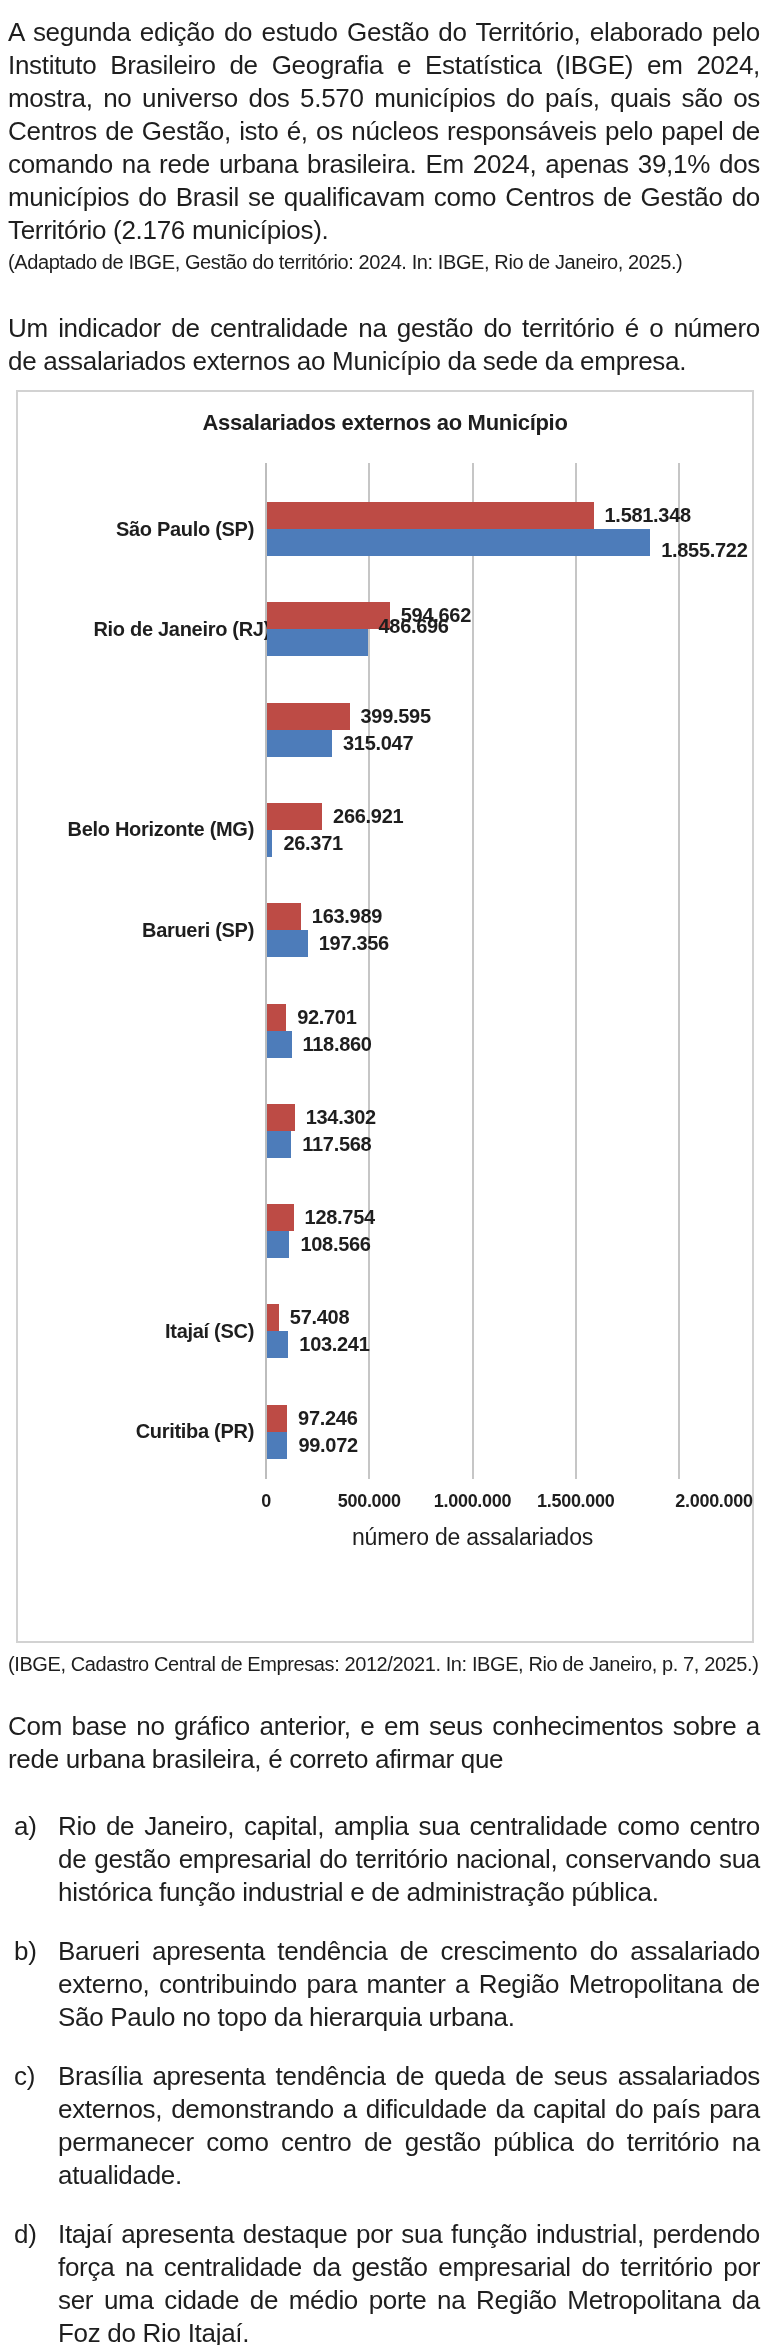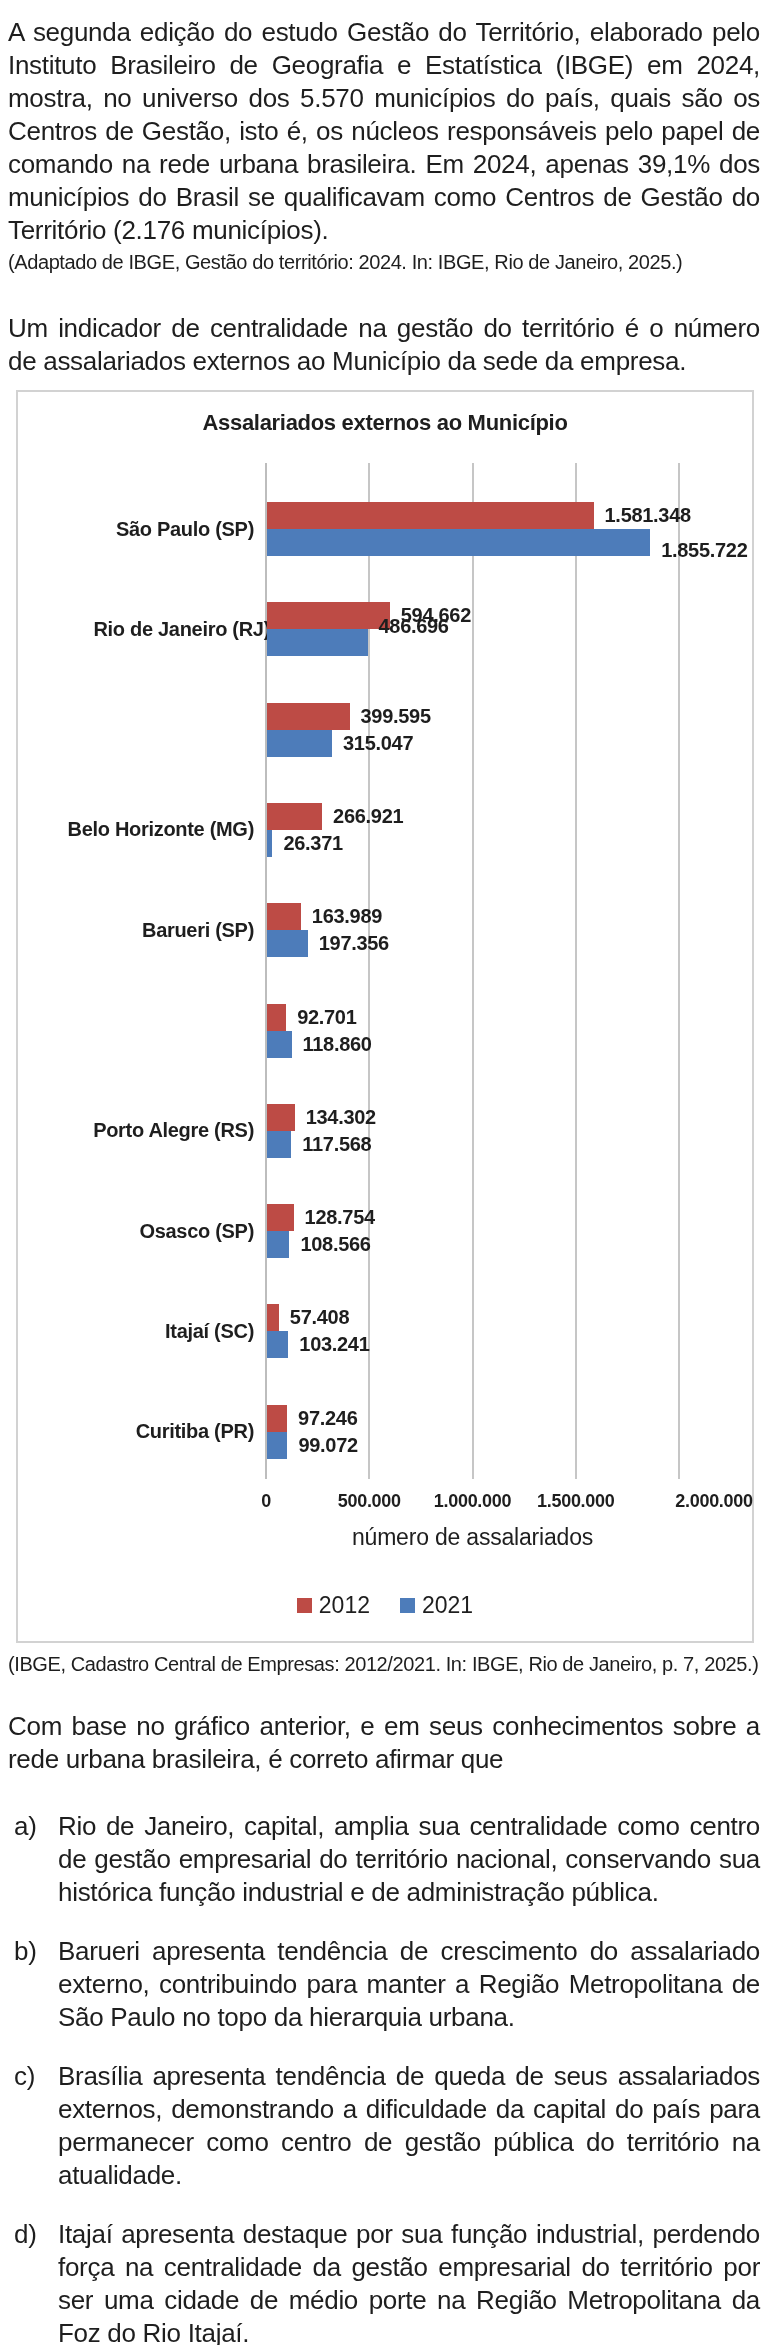--- a/index.html
+++ b/index.html
@@ -116,51 +116,39 @@
         <div class="val-label" style="left: 265.446px; top: 437.9px; height: 27px;">26.371</div>
         <div class="cat-label" style="left: 8px; top: 511.2px; width: 228px; height: 54px;">Barueri (SP)</div>
         <div class="bar" style="left: 249px; top: 511.2px; width: 33.8637px; height: 27px; background: rgb(189, 75, 69);"></div>
         <div class="val-label" style="left: 293.864px; top: 511.2px; height: 27px;">163.989</div>
         <div class="bar" style="left: 249px; top: 538.2px; width: 40.754px; height: 27px; background: rgb(77, 124, 186);"></div>
         <div class="val-label" style="left: 300.754px; top: 538.2px; height: 27px;">197.356</div>
         <div class="bar" style="left: 249px; top: 611.5px; width: 19.1428px; height: 27px; background: rgb(189, 75, 69);"></div>
         <div class="val-label" style="left: 279.143px; top: 611.5px; height: 27px;">92.701</div>
         <div class="bar" style="left: 249px; top: 638.5px; width: 24.5446px; height: 27px; background: rgb(77, 124, 186);"></div>
         <div class="val-label" style="left: 284.545px; top: 638.5px; height: 27px;">118.860</div>
-        <div class="cat-label" style="left: 8px; top: 711.8px; width: 228px; height: 54px;">Porto Alegre (RS)</div>
         <div class="bar" style="left: 249px; top: 711.8px; width: 27.7334px; height: 27px; background: rgb(189, 75, 69);"></div>
         <div class="val-label" style="left: 287.733px; top: 711.8px; height: 27px;">134.302</div>
         <div class="bar" style="left: 249px; top: 738.8px; width: 24.2778px; height: 27px; background: rgb(77, 124, 186);"></div>
         <div class="val-label" style="left: 284.278px; top: 738.8px; height: 27px;">117.568</div>
-        <div class="cat-label" style="left: 8px; top: 812.1px; width: 228px; height: 54px;">Osasco (SP)</div>
         <div class="bar" style="left: 249px; top: 812.1px; width: 26.5877px; height: 27px; background: rgb(189, 75, 69);"></div>
         <div class="val-label" style="left: 286.588px; top: 812.1px; height: 27px;">128.754</div>
         <div class="bar" style="left: 249px; top: 839.1px; width: 22.4189px; height: 27px; background: rgb(77, 124, 186);"></div>
         <div class="val-label" style="left: 282.419px; top: 839.1px; height: 27px;">108.566</div>
         <div class="cat-label" style="left: 8px; top: 912.4px; width: 228px; height: 54px;">Itajaí (SC)</div>
         <div class="bar" style="left: 249px; top: 912.4px; width: 11.8548px; height: 27px; background: rgb(189, 75, 69);"></div>
         <div class="val-label" style="left: 271.855px; top: 912.4px; height: 27px;">57.408</div>
         <div class="bar" style="left: 249px; top: 939.4px; width: 21.3193px; height: 27px; background: rgb(77, 124, 186);"></div>
         <div class="val-label" style="left: 281.319px; top: 939.4px; height: 27px;">103.241</div>
         <div class="cat-label" style="left: 8px; top: 1012.7px; width: 228px; height: 54px;">Curitiba (PR)</div>
         <div class="bar" style="left: 249px; top: 1012.7px; width: 20.0813px; height: 27px; background: rgb(189, 75, 69);"></div>
         <div class="val-label" style="left: 280.081px; top: 1012.7px; height: 27px;">97.246</div>
         <div class="bar" style="left: 249px; top: 1039.7px; width: 20.4584px; height: 27px; background: rgb(77, 124, 186);"></div>
         <div class="val-label" style="left: 280.458px; top: 1039.7px; height: 27px;">99.072</div>
         <div class="axis-title" style="left: 248px; width: 413px; top: 1132px;">número de assalariados</div>
-        <div class="legend" style="top: 1200px;">
-          <div class="legend-item">
-            <span class="legend-swatch" style="background: rgb(189, 75, 69);"></span>
-            <span>2012</span>
-          </div>
-          <div class="legend-item">
-            <span class="legend-swatch" style="background: rgb(77, 124, 186);"></span>
-            <span>2021</span>
-          </div>
-        </div>
       </div>
   </div>
 
   <p class="citation" style="margin-top:8px">(IBGE, Cadastro Central de Empresas: 2012/2021. In: IBGE, Rio de Janeiro, p. 7, 2025.)</p>
 
   <p class="bodytext question">Com base no gráfico anterior, e em seus conhecimentos sobre a rede urbana brasileira, é correto afirmar que</p>
 
   <div class="options" id="options">
       <div class="option">
         <div class="option-label">a)</div>

